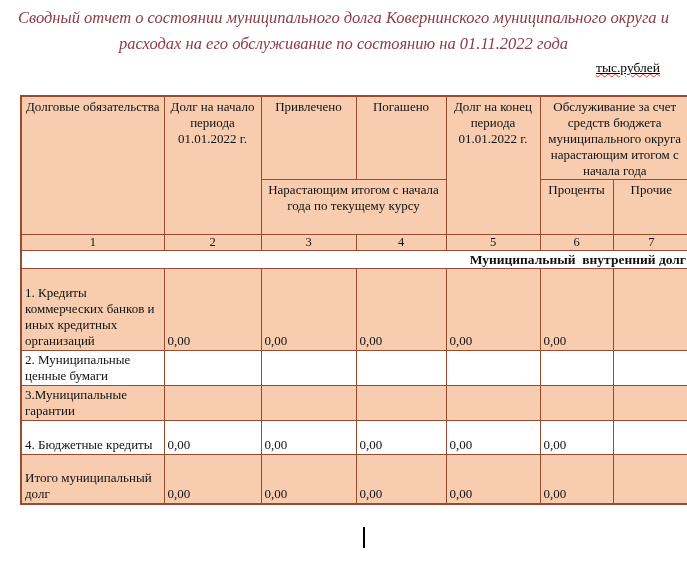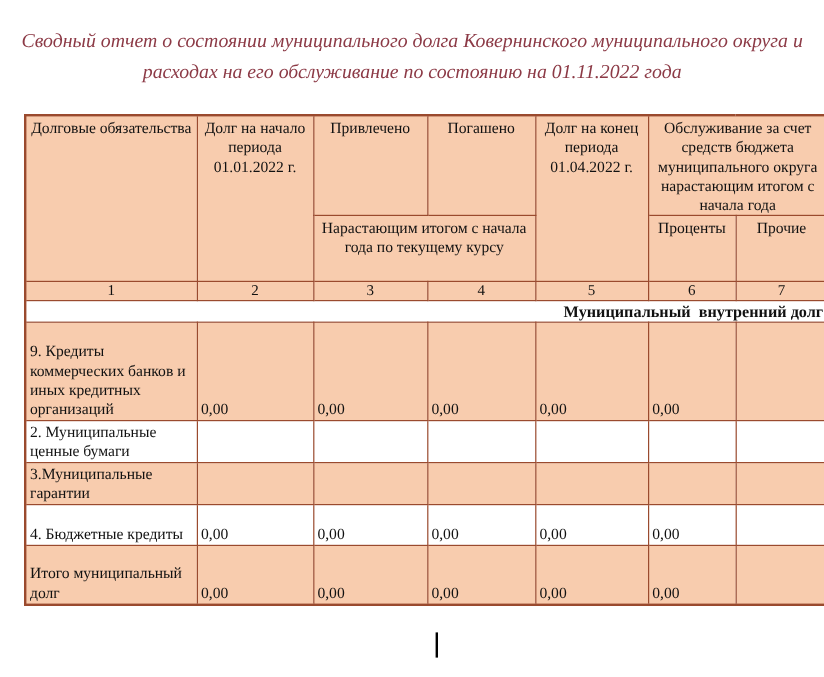--- a/index.html
+++ b/index.html
@@ -4,21 +4,21 @@
 <style>
   html,body{margin:0;padding:0;}
   body{
     width:687px;height:564px;background:#ffffff;
     font-family:"Liberation Serif","DejaVu Serif",serif;
     color:#111;overflow:hidden;
   }
   .doc{position:relative;width:687px;height:564px;background:#ffffff;}
 
   .title{
-    padding-top:21px;margin:0 8px;
+    padding-top:5px;margin:0 8px;
     text-align:center;
     font-style:italic;
     font-size:16.5px;line-height:26px;
     color:#8c3a46;
   }
   .units{
     text-align:right;
     padding-right:27px;
     margin-top:3px;
     font-size:13.5px;
@@ -79,38 +79,41 @@
     width:2px;height:21px;background:#000;
   }
 </style>
 </head>
 <body>
 
 <div class="doc">
 
   <div class="title">Сводный отчет о состоянии муниципального долга Ковернинского муниципального округа и расходах на его обслуживание по состоянию на 01.11.2022 года</div>
 
+  <div class="units">
+    <span class="u"><span class="wavy">тыс.рублей</span></span>
+  </div>
 
   <table class="debt">
     <colgroup>
       <col style="width:143px">
         <col style="width:97px">
         <col style="width:95px">
       <col style="width:90px">
         <col style="width:94px">
         <col style="width:73px">
       <col style="width:77px">
     </colgroup>
     <thead>
       <tr class="hdr1">
         <th class="hc peach" rowspan="2">Долговые обязательства</th>
         <th class="hc peach" rowspan="2">Долг на начало периода 01.01.2022 г.</th>
         <th class="hc peach">Привлечено</th>
         <th class="hc peach">Погашено</th>
-        <th class="hc peach" rowspan="2">Долг на конец периода 01.04.2022 г.</th>
+        <th class="hc peach" rowspan="2">Долг на конец периода 01.01.2022 г.</th>
         <th class="hc peach" colspan="2">Обслуживание за счет средств бюджета муниципального округа нарастающим итогом с начала года</th>
       </tr>
       <tr class="hdr2">
         <th class="hc peach" colspan="2">Нарастающим итогом с начала года по текущему курсу</th>
         <th class="hc peach">Проценты</th>
         <th class="hc peach">Прочие</th>
       </tr>
       <tr class="nums">
         <td class="peach">1</td>
         <td class="peach">2</td>
@@ -120,21 +123,21 @@
         <td class="peach">6</td>
         <td class="peach">7</td>
       </tr>
     </thead>
     <tbody>
       <tr class="section">
         <td class="white" colspan="7">Муниципальный  внутренний долг</td>
       </tr>
 
       <tr class="data r1">
-        <td class="lbl peach">9. Кредиты коммерческих банков и иных кредитных организаций</td>
+        <td class="lbl peach">1. Кредиты коммерческих банков и иных кредитных организаций</td>
         <td class="val peach">0,00</td>
         <td class="val peach">0,00</td>
         <td class="val peach">0,00</td>
         <td class="val peach">0,00</td>
         <td class="val peach">0,00</td>
         <td class="val peach"></td>
       </tr>
 
       <tr class="data r2">
         <td class="lbl white">2. Муниципальные ценные бумаги</td>

